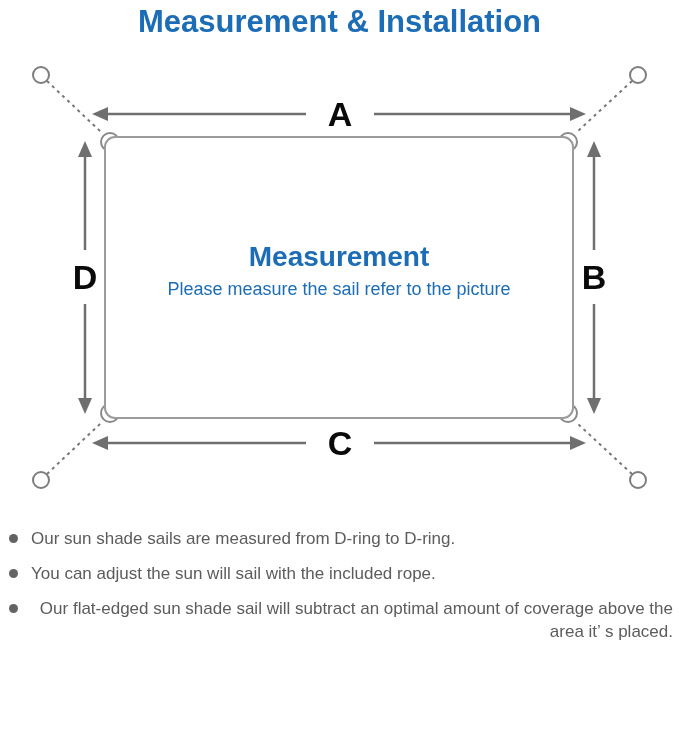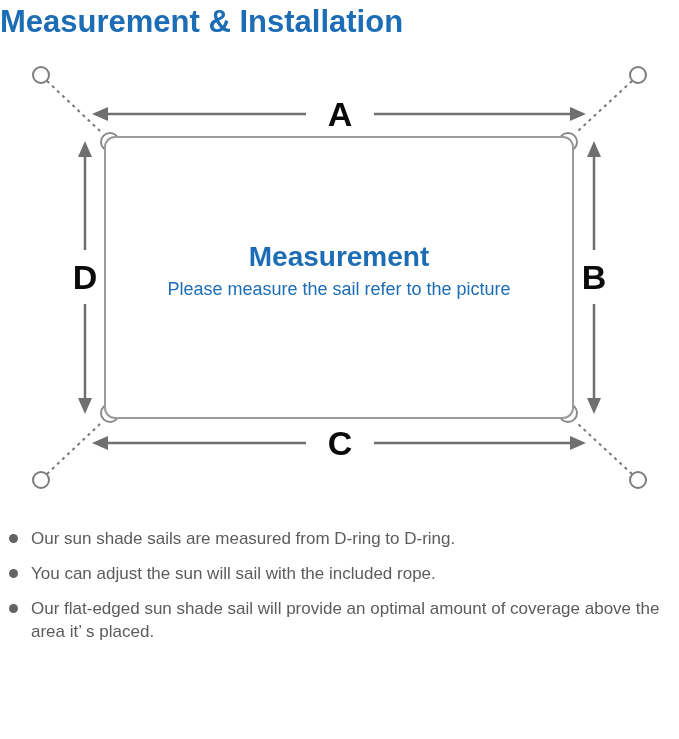--- a/index.html
+++ b/index.html
@@ -14,20 +14,21 @@
   .page {
     width: 679px;
     height: 739px;
     background: #ffffff;
     position: relative;
   }
   .title {
     margin: 0;
     padding-top: 4px;
     height: 48px;
+    text-align: center;
     font-size: 31px;
     font-weight: bold;
     color: #1c6db5;
     letter-spacing: 0px;
   }
   svg.diagram { display: block; }
 
   .ring   { fill: #ffffff; stroke: #7d7d7d; stroke-width: 2; }
   .rope   { stroke: #777777; stroke-width: 2; stroke-dasharray: 3 4; fill: none; }
   .dring  { fill: #ffffff; stroke: #8a8a8a; stroke-width: 2; }
@@ -51,20 +52,21 @@
   .center-sub {
     font-family: "Liberation Sans", sans-serif;
     font-size: 18px;
     fill: #1c6db5;
     text-anchor: middle;
   }
   ul.notes {
     list-style: none;
     margin: 15px 0 0 0;
     padding: 0 6px 0 9px;
+    text-align: right;
   }
   ul.notes li {
     display: flex;
     align-items: flex-start;
     margin-bottom: 12px;
   }
   ul.notes .dot {
     flex: 0 0 9px;
     width: 9px;
     height: 9px;
@@ -145,17 +147,17 @@
     <li>
       <span class="dot"></span>
       <span class="note-text">Our sun shade sails are measured from D-ring to D-ring.</span>
     </li>
     <li>
       <span class="dot"></span>
       <span class="note-text">You can adjust the sun will sail with the included rope.</span>
     </li>
     <li>
       <span class="dot"></span>
-      <span class="note-text">Our flat-edged sun shade sail will provide an optimal amount of coverage above the area it’ s placed.</span>
+      <span class="note-text">Our flat-edged sun shade sail will subtract an optimal amount of coverage above the area it’ s placed.</span>
     </li>
   </ul>
 
 </div>
 
 </body></html>

